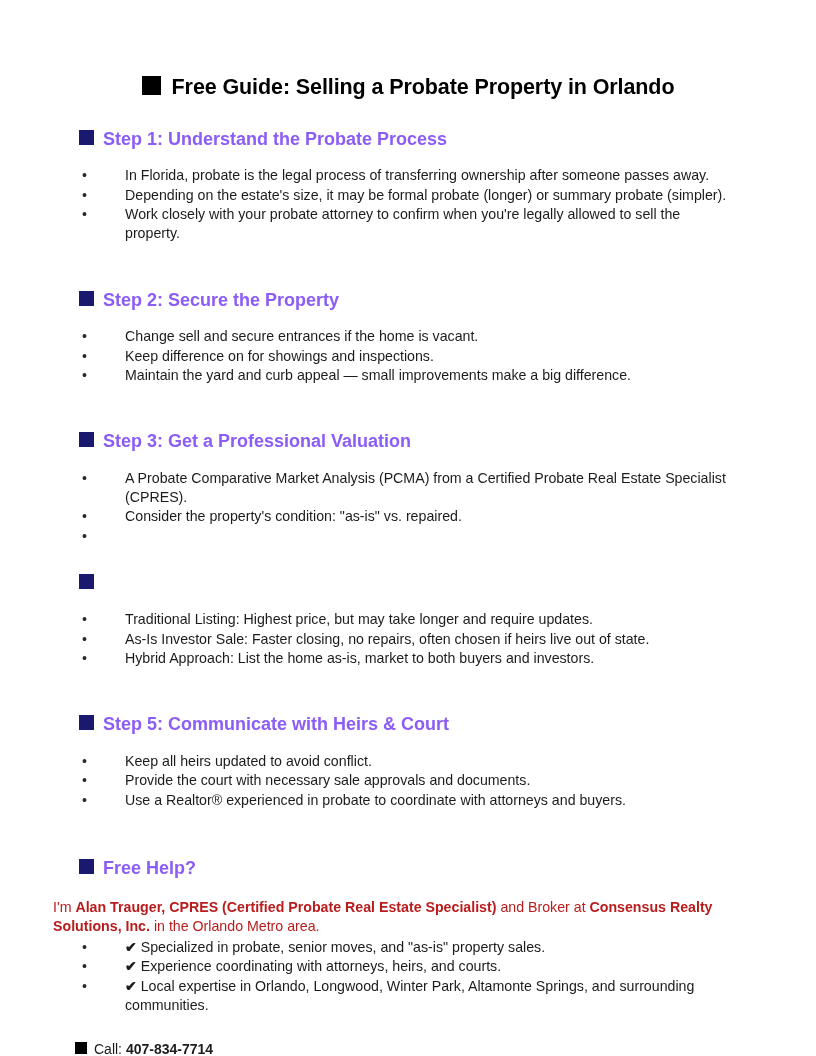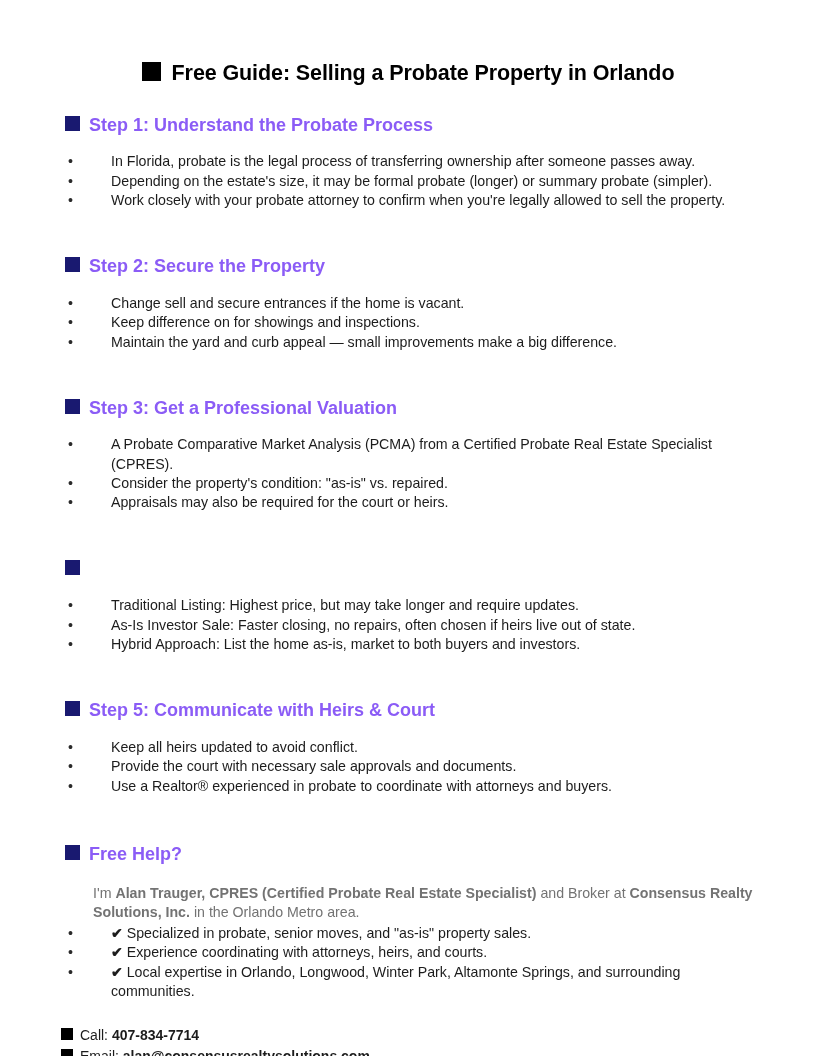--- a/index.html
+++ b/index.html
@@ -13,21 +13,21 @@
     font-family: "Liberation Sans", sans-serif;
     color: #000000;
     overflow: hidden;
     position: relative;
   }
   .page {
     width: 816px;
     height: 1056px;
     background: #ffffff;
     box-sizing: border-box;
-    padding: 3px;
+    padding: 17px;
     position: relative;
   }
 
   
   .sq {
     display: inline-block;
     vertical-align: baseline;
     background: #000000;
   }
   .sq-title { width: 19px; height: 19px; margin-right: 11px; position: relative; top: 1px; }
@@ -80,26 +80,26 @@
     top: 0;
     width: 10px;
     text-align: left;
     font-size: 14.2px;
     line-height: 19.3px;
     color: #2a2a2a;
   }
 
   
   .intro-para {
-    margin-left: 90px;
+    margin-left: 36px;
     margin-top: 19px;
     margin-right: 58px;
     font-size: 14.2px;
     line-height: 19.8px;
-    color: #737373;
+    color: #b91c1c;
   }
   .intro-para b { font-weight: bold; }
 
   .check-list {
     margin: 0;
     padding: 0;
     list-style: none;
     margin-top: 1px;
   }
   .check-list li {
@@ -159,21 +159,21 @@
     <li><span class="dot">•</span><span>Keep difference on for showings and inspections.</span></li>
     <li><span class="dot">•</span><span>Maintain the yard and curb appeal — small improvements make a big difference.</span></li>
   </ul>
 
   <div class="step-heading h-step">
     <span class="sq sq-step"></span><span>Step 3: Get a Professional Valuation</span>
   </div>
   <ul class="bullets">
     <li><span class="dot">•</span><span>A Probate Comparative Market Analysis (PCMA) from a Certified Probate Real Estate Specialist (CPRES).</span></li>
     <li><span class="dot">•</span><span>Consider the property's condition: "as-is" vs. repaired.</span></li>
-    <li><span class="dot">•</span><span>Appraisals may also be required for the court or heirs.</span></li>
+    <li><span class="dot">•</span></li>
   </ul>
 
   <div class="step-heading h-step">
     <span class="sq sq-step"></span>
   </div>
   <ul class="bullets">
     <li><span class="dot">•</span><span>Traditional Listing: Highest price, but may take longer and require updates.</span></li>
     <li><span class="dot">•</span><span>As-Is Investor Sale: Faster closing, no repairs, often chosen if heirs live out of state.</span></li>
     <li><span class="dot">•</span><span>Hybrid Approach: List the home as-is, market to both buyers and investors.</span></li>
   </ul>

